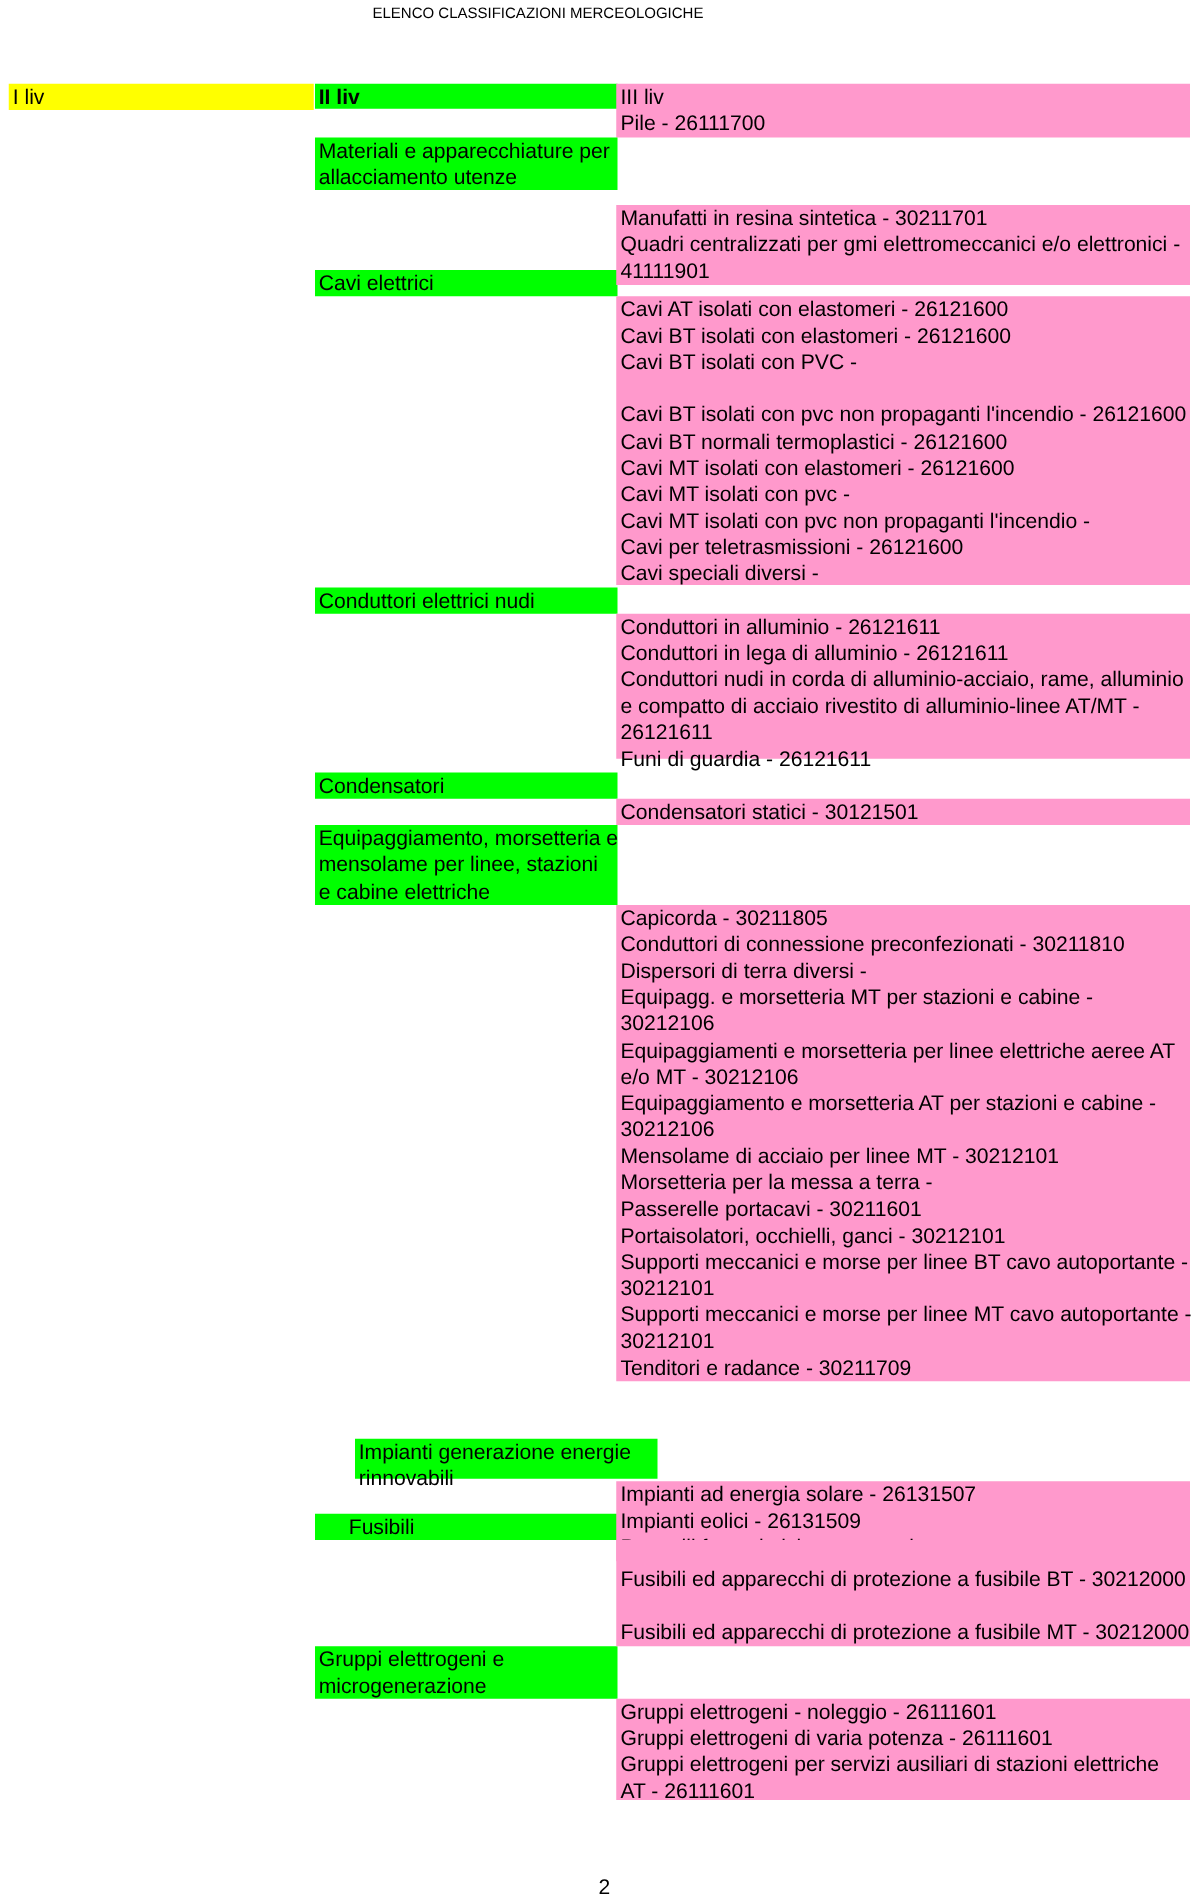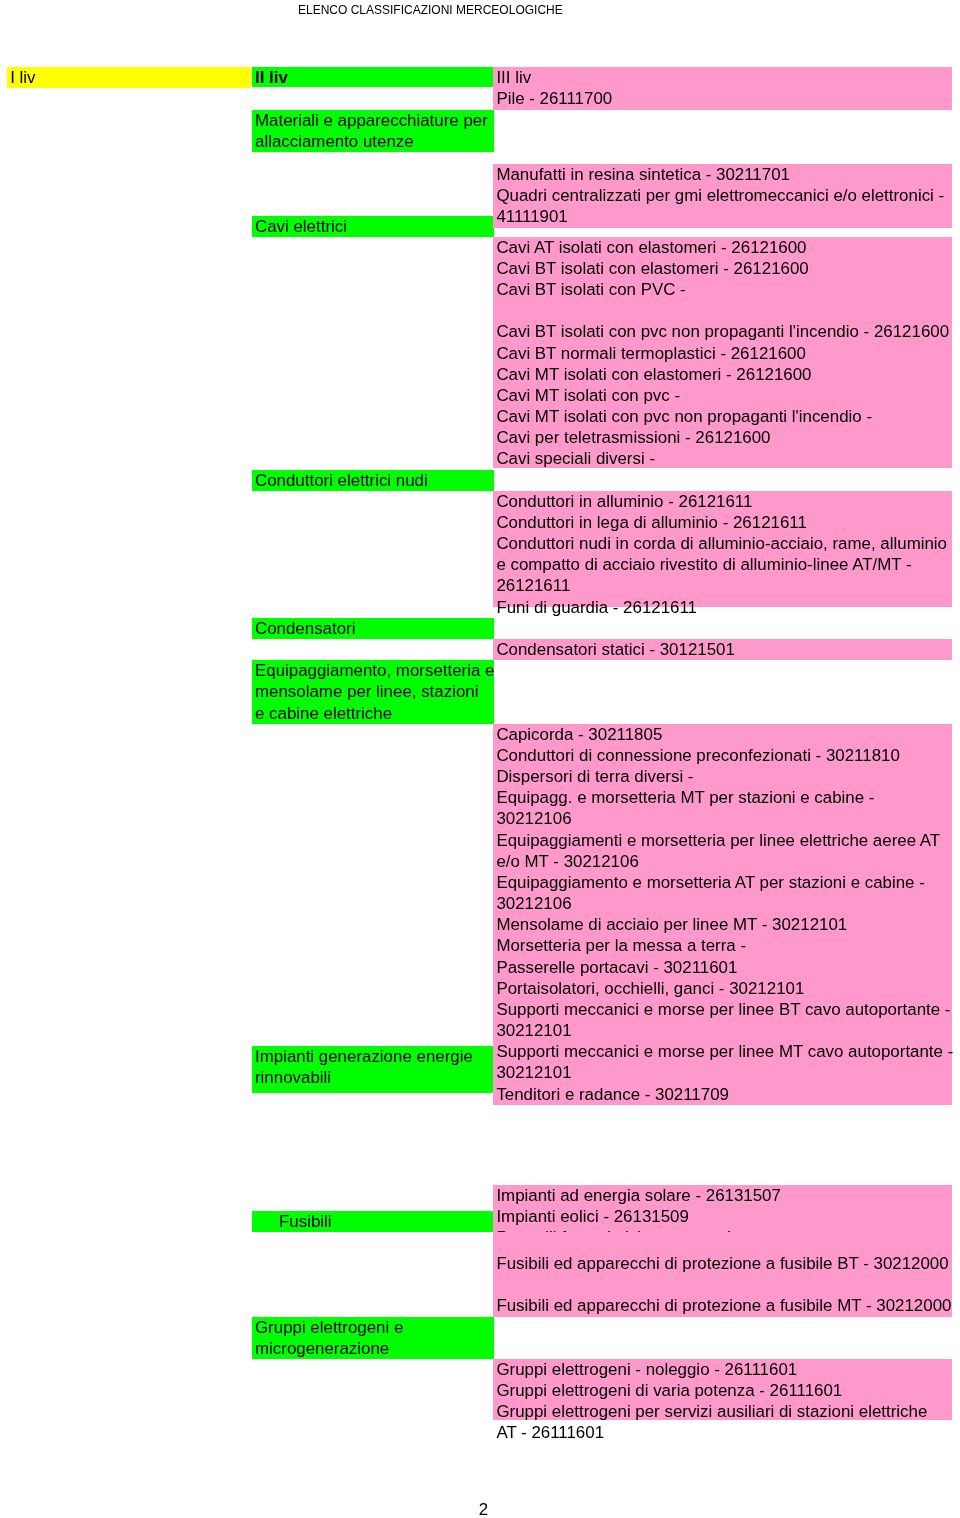--- a/index.html
+++ b/index.html
@@ -58,21 +58,21 @@
     <span class="ln">Conduttori elettrici nudi</span>
   </div>
   <div class="cell c2" style="top:617.85px;height:21.18px;">
     <span class="ln">Condensatori</span>
   </div>
   <div class="cell c2" style="top:660.20px;height:63.53px;">
     <span class="ln">Equipaggiamento, morsetteria e</span>
     <span class="ln">mensolame per linee, stazioni</span>
     <span class="ln">e cabine elettriche</span>
   </div>
-  <div class="cell c2" style="top:1046px;height:47px;">
+  <div class="cell c2" style="top:1151px;height:32px;margin-left:32px;">
     <span class="ln">Impianti generazione energie</span>
     <span class="ln">rinnovabili</span>
   </div>
   <div class="cell c2" style="top:1210.75px;height:21.18px;padding-left:24px;">
     <span class="ln">Fusibili</span>
   </div>
   <div class="cell c2" style="top:1316.62px;height:42.35px;">
     <span class="ln">Gruppi elettrogeni e</span>
     <span class="ln">microgenerazione</span>
   </div>
@@ -130,21 +130,21 @@
     <span class="ln">Impianti ad energia solare - 26131507</span>
     <span class="ln">Impianti eolici - 26131509</span>
     <span class="ln">Pannelli fotovoltaici e accessori -</span>
   </div>
   <div class="cell c3" style="top:1231.92px;height:84.70px;">
     <span class="ln"></span>
     <span class="ln">Fusibili ed apparecchi di protezione a fusibile BT - 30212000</span>
     <span class="ln"></span>
     <span class="ln">Fusibili ed apparecchi di protezione a fusibile MT - 30212000</span>
   </div>
-  <div class="cell c3" style="top:1358.97px;height:61px;">
+  <div class="cell c3" style="top:1358.97px;height:81px;">
     <span class="ln">Gruppi elettrogeni - noleggio - 26111601</span>
     <span class="ln">Gruppi elettrogeni di varia potenza - 26111601</span>
     <span class="ln">Gruppi elettrogeni per servizi ausiliari di stazioni elettriche</span>
     <span class="ln">AT - 26111601</span>
   </div>
 
   <div class="page-number">2</div>
 </div>
 
 </body></html>

